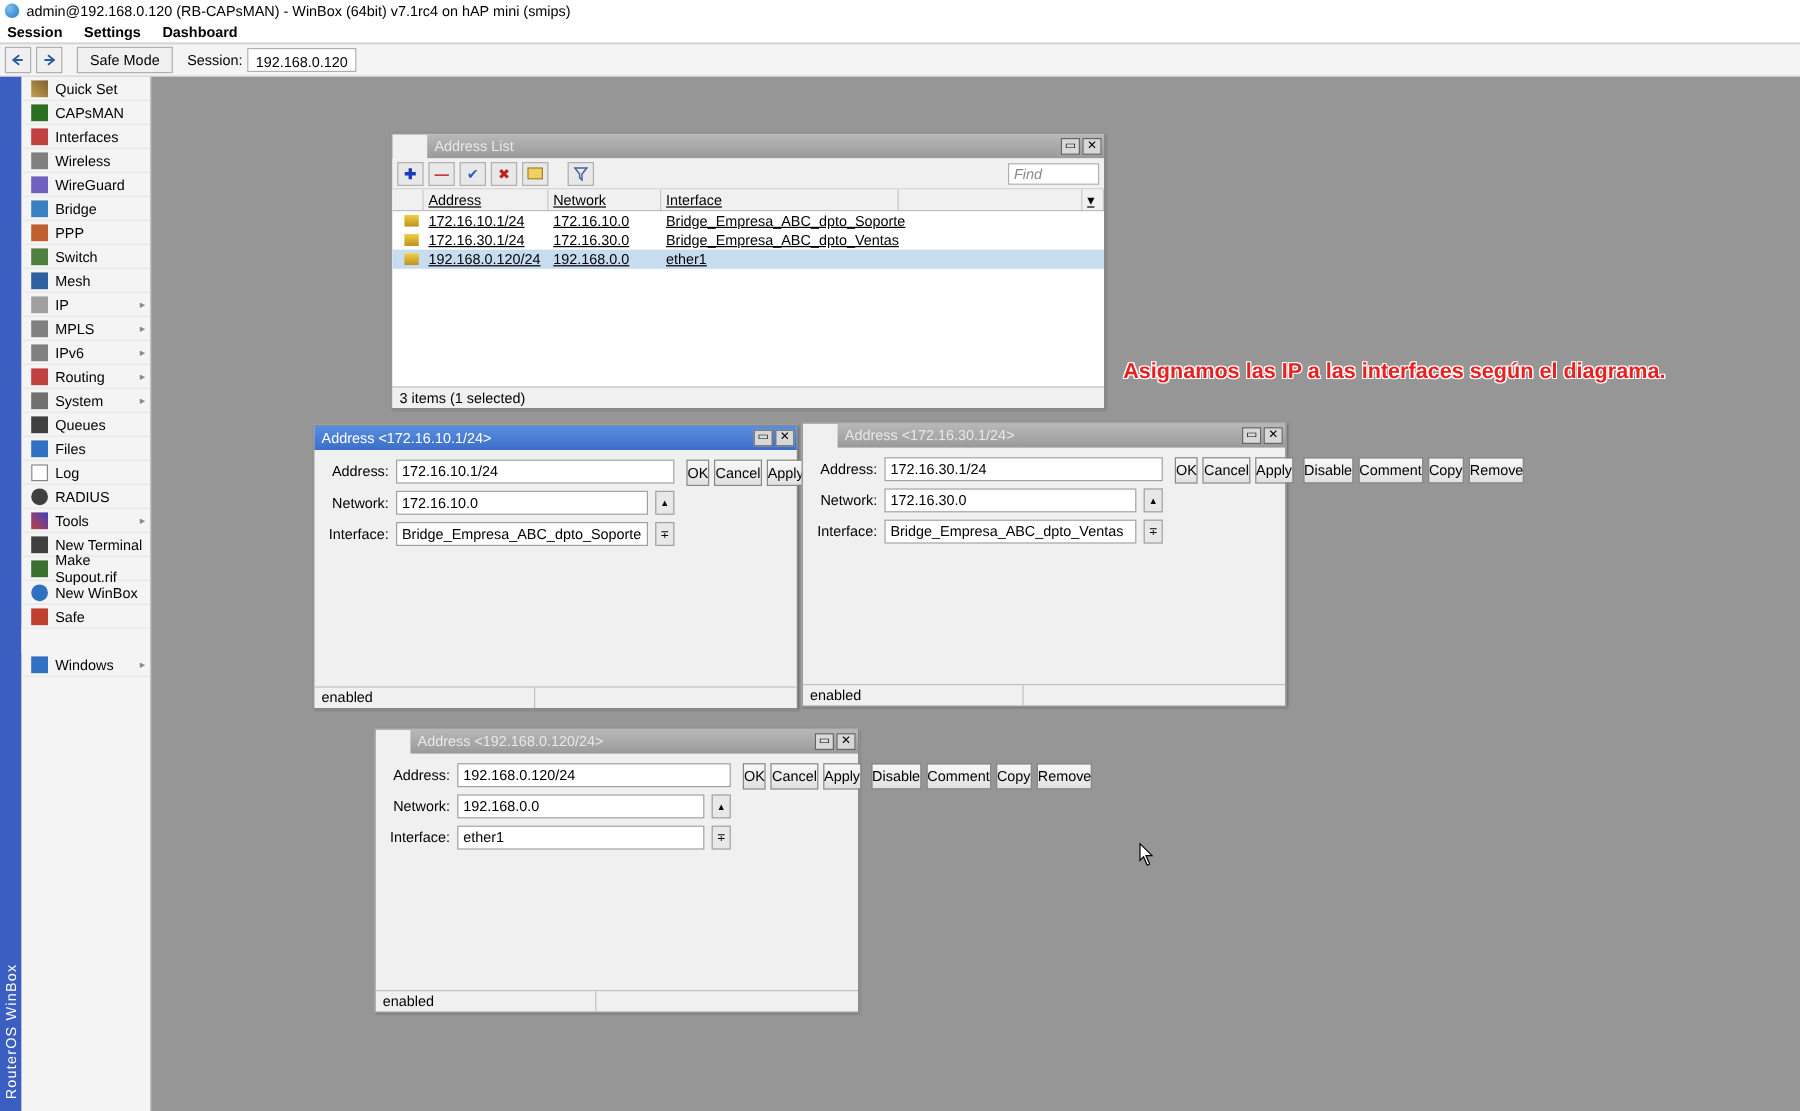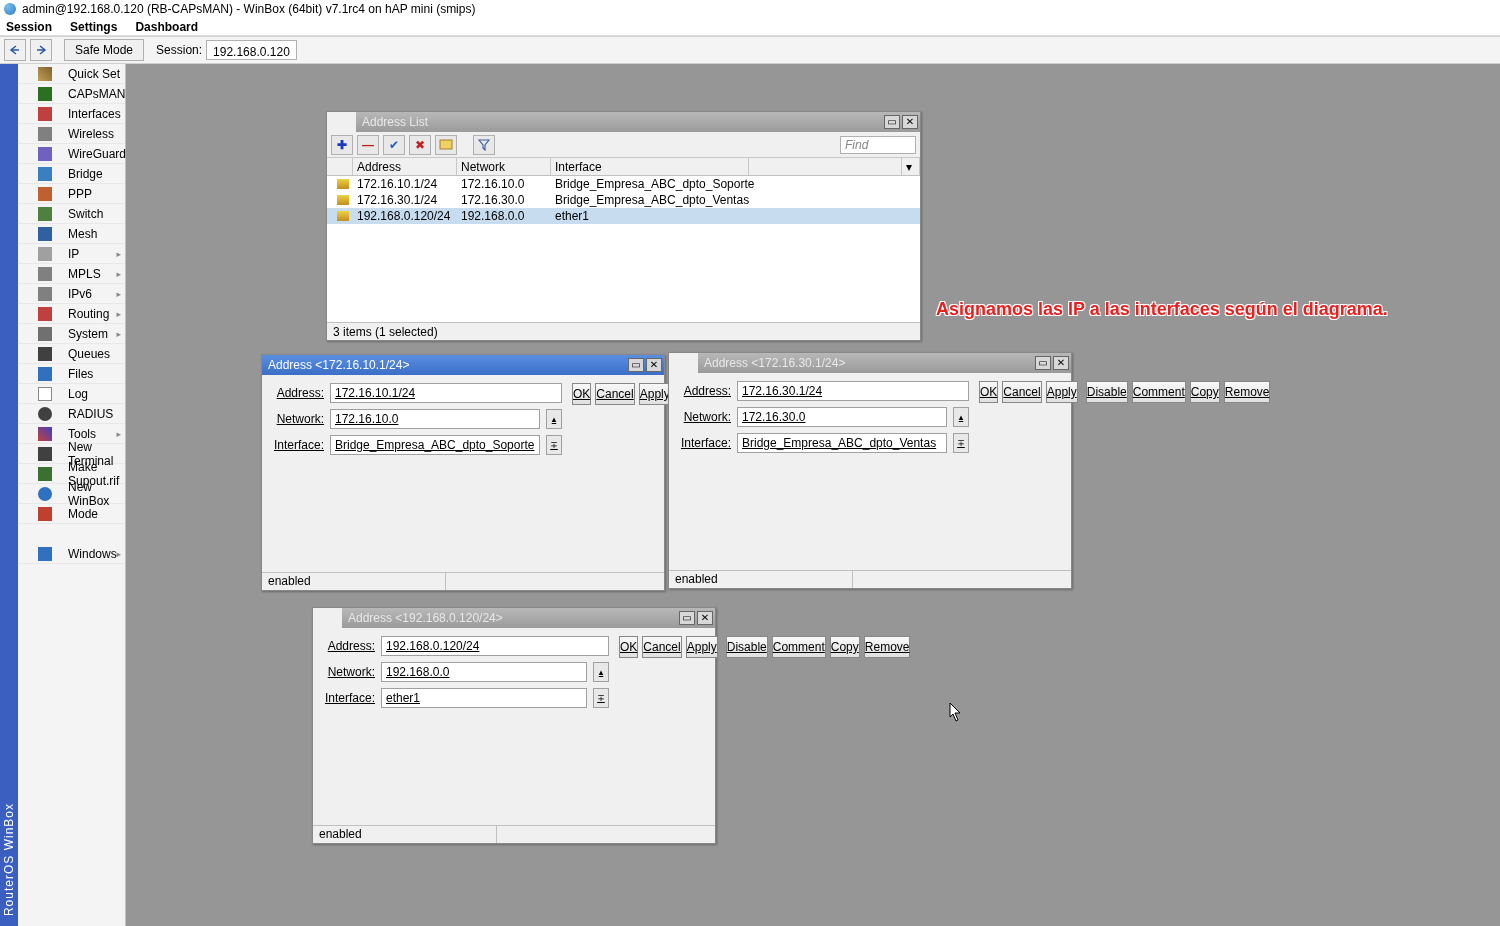--- a/index.html
+++ b/index.html
@@ -19,48 +19,48 @@
 .toolbar .tbtn { width: 22px; height: 22px; border: 1px solid #b0b0b0; background: #f0f0f0; display: flex; align-items: center; justify-content: center; }
 .toolbar .safe { height: 22px; border: 1px solid #b0b0b0; background: #f0f0f0; padding: 0 10px; display: flex; align-items: center; }
 .toolbar .sess-label { margin-left: 8px; }
 .toolbar .sess-box { border: 1px solid #b0b0b0; background: #fff; height: 20px; padding: 0 6px; display: flex; align-items: flex-end; min-width: 70px;}
 
 
 .main { display: flex; height: calc(926px - 18px - 18px - 28px); }
 .vtab { width: 18px; background: #3b5fc0; color: #fff; display: flex; align-items: flex-end; justify-content: center; padding-bottom: 10px; }
 .vtab span { writing-mode: vertical-rl; transform: rotate(180deg); letter-spacing: 1px; }
 .sidebar { width: 108px; background: #f4f4f4; border-right: 1px solid #c0c0c0; }
-.sidebar .item { height: 20px; display: flex; align-items: center; padding-left: 20px; gap: 16px; border-bottom: 1px solid #e8e8e8; cursor: default; position: relative;}
+.sidebar .item { height: 20px; display: flex; align-items: center; padding-left: 8px; gap: 6px; border-bottom: 1px solid #e8e8e8; cursor: default; position: relative;}
 .sidebar .item .sicon { width: 14px; height: 14px; flex-shrink: 0; }
 .sidebar .item .arrow { position: absolute; right: 4px; color: #888; font-size: 9px; }
 .workspace { flex: 1; background: #969696; position: relative; }
 
 
 .win { position: absolute; background: #f0f0f0; border: 1px solid #888; box-shadow: 1px 1px 2px rgba(0,0,0,.3); display: flex; flex-direction: column; }
 .win-title { height: 20px; display: flex; align-items: center; justify-content: space-between; padding: 0 2px 0 6px; color: #fff; }
 .win-title.active { background: linear-gradient(#5a8ee0, #3b6fc8); }
 .win-title.inactive { background: linear-gradient(#b8b8b8, #9a9a9a); color: #e8e8e8; margin-left: 29px; }
 .win-title .wbtns { display: flex; gap: 2px; }
 .win-title .wbtn { width: 16px; height: 14px; border: 1px solid #666; background: #d8d8d8; color: #000; display: flex; align-items: center; justify-content: center; font-size: 10px; line-height: 1; }
 
 
 .al-toolbar { height: 26px; background: #f0f0f0; border-bottom: 1px solid #c8c8c8; display: flex; align-items: center; padding: 0 4px; gap: 4px; }
 .al-toolbar .abtn { width: 22px; height: 20px; border: 1px solid #b0b0b0; background: #e8e8e8; display: flex; align-items: center; justify-content: center; }
 .al-toolbar .find { margin-left: auto; border: 1px solid #b0b0b0; background: #fff; height: 18px; width: 76px; padding: 0 4px; color: #888; font-style: italic; font-size: 11px; display:flex; align-items:center;}
-.al-grid { flex: 1; background: #fff; display: flex; flex-direction: column; overflow: hidden; }
+.al-grid { flex: 1; background: #fff; display: flex; flex-direction: column; overflow: hidden; text-decoration: underline; }
 .al-head { display: flex; height: 18px; background: #f0f0f0; border-bottom: 1px solid #c0c0c0; }
 .al-head .hc { border-right: 1px solid #c8c8c8; padding: 1px 4px; display: flex; align-items: center; }
 .al-body { flex: 1; }
 .al-row { display: flex; height: 16px; align-items: center; }
 .al-row.sel { background: #c8dcf0; }
 .al-row .c { padding: 0 4px; overflow: hidden; white-space: nowrap; display:flex; align-items:center; gap:2px;}
 .al-status { height: 18px; border-top: 1px solid #c0c0c0; background: #f0f0f0; display: flex; align-items: center; padding: 0 6px; }
 
 
-.dlg-body { flex: 1; display: flex; padding: 8px; gap: 10px; text-decoration: underline; }
+.dlg-body { flex: 1; display: flex; padding: 8px; gap: 10px; }
 .dlg-left { flex: 1; display: flex; flex-direction: column; gap: 6px; }
 .frow { display: flex; align-items: center; gap: 6px; }
 .frow label { width: 54px; text-align: right; }
 .frow .inp { flex: 1; height: 20px; border: 1px solid #a0a0a0; background: #fff; padding: 0 4px; display: flex; align-items: center; }
 .frow .dd { width: 16px; height: 20px; border: 1px solid #a0a0a0; background: #e8e8e8; display: flex; align-items: center; justify-content: center; font-size: 9px; }
 .dlg-right { width: 84px; display: flex; flex-direction: row; gap: 4px; }
 .dlg-right.wide { width: 88px; }
 .dbtn { height: 22px; border: 1px solid #888; background: linear-gradient(#f8f8f8,#e0e0e0); display: flex; align-items: center; justify-content: center; cursor: default; }
 .dlg-status { height: 18px; border-top: 1px solid #c0c0c0; display: flex; }
 .dlg-status .s1 { width: 184px; border-right: 1px solid #c0c0c0; padding: 1px 6px; }
@@ -226,21 +226,21 @@
       <div class="item">
         <div class="sicon ic-sup"></div>
         <span>Make Supout.rif</span>
       </div>
       <div class="item">
         <div class="sicon ic-nwb"></div>
         <span>New WinBox</span>
       </div>
       <div class="item">
         <div class="sicon ic-exit"></div>
-        <span>Mode</span>
+        <span>Safe</span>
       </div>
       <div class="item" style="background: rgb(244, 244, 244); border-bottom: none;"></div>
       <div class="item">
         <div class="sicon ic-win"></div>
         <span>Windows</span>
         <span class="arrow">▸</span>
       </div>
     </div>
   <div class="workspace">
 

